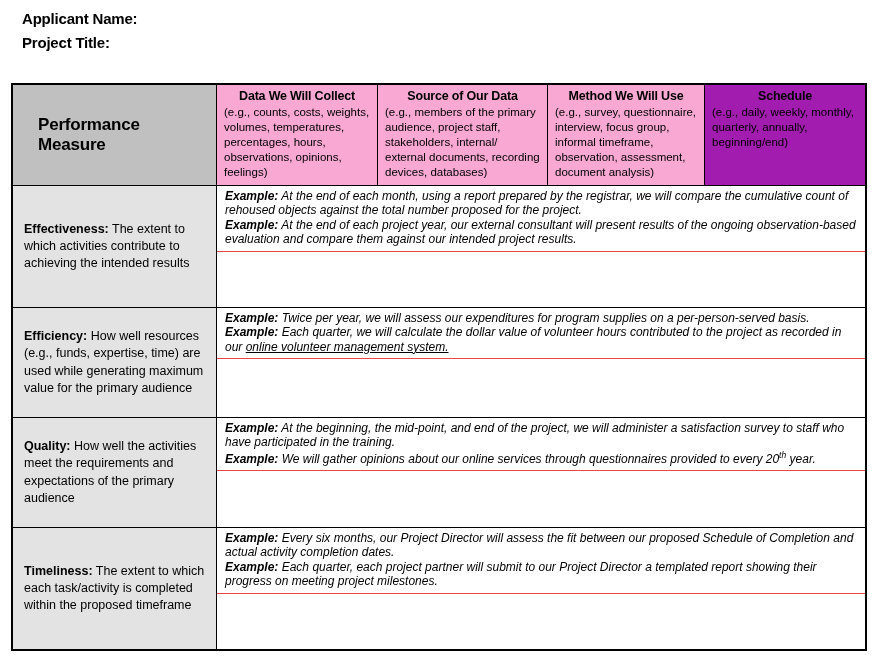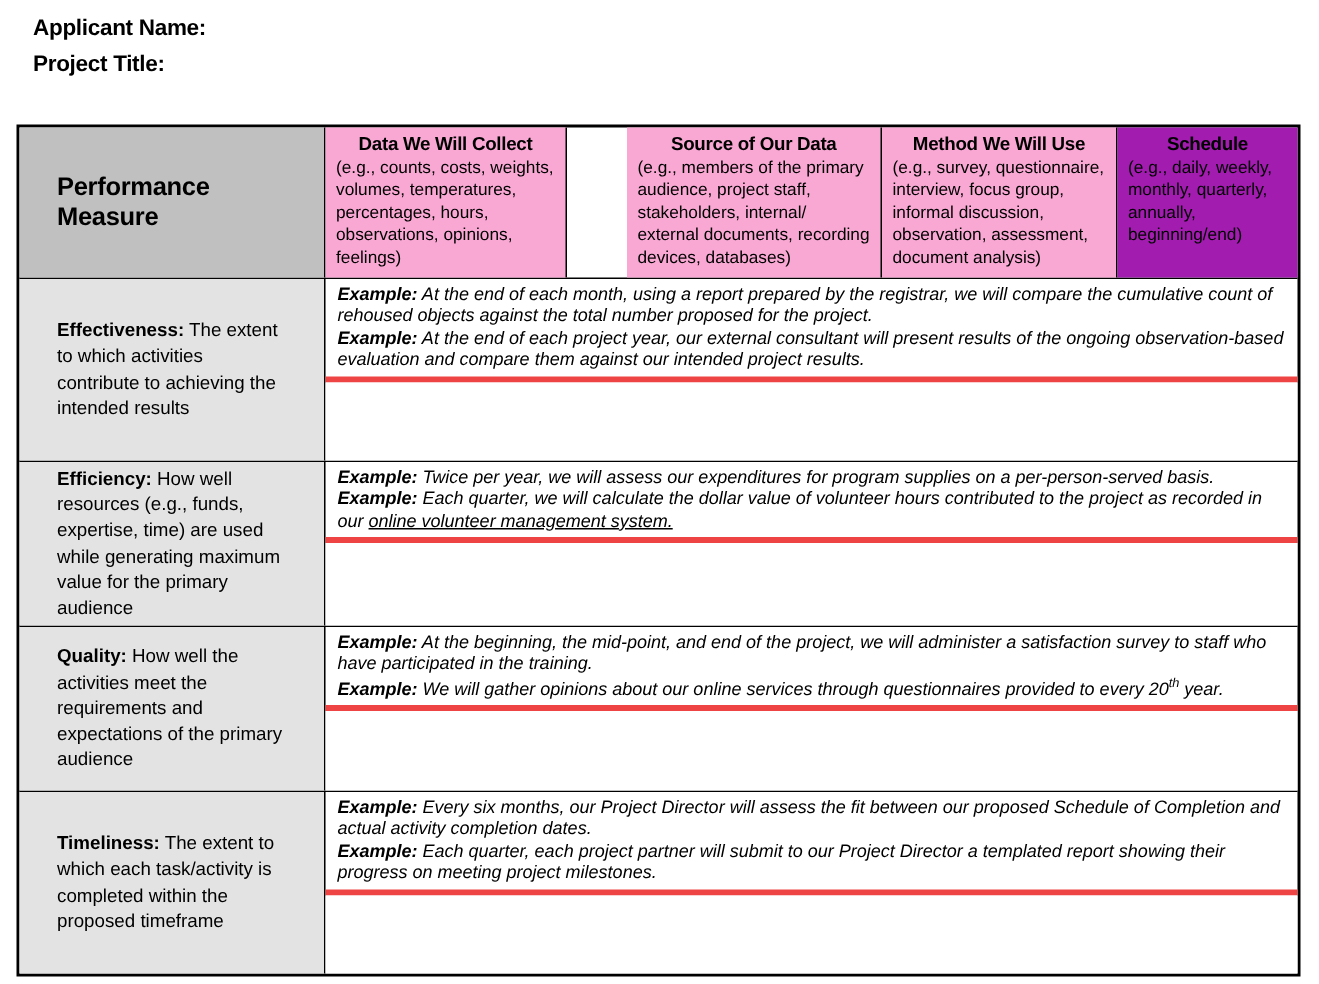--- a/index.html
+++ b/index.html
@@ -17,37 +17,37 @@
   .header-row { display:flex; height:101px; border-bottom:1px solid #000; box-sizing:border-box; }
   .pm-cell {
     width:204px; box-sizing:border-box; background:#c0c0c0; border-right:1px solid #000;
     display:flex; align-items:center; padding:6px 25px; font-weight:bold; font-size:17px; letter-spacing:-0.2px;
   }
   .col-cell {
     box-sizing:border-box; background:#f9a8d4; border-right:1px solid #000;
     padding:3px 7px 3px 7px; font-size:11.5px; line-height:1.3;
   }
   .col-cell.c1 { width:161px; }
-  .col-cell.c2 { width:170px;margin-left:40px; }
+  .col-cell.c2 { width:170px; }
   .col-cell.c3 { width:157px; }
   .col-cell.c4 { flex:1; background:#a21caf; border-right:none; }
   .col-title { text-align:center; font-weight:bold; font-size:12.5px; margin-bottom:1px; letter-spacing:-0.2px; }
 
   .measure-row { display:flex; border-bottom:1px solid #000; box-sizing:border-box; }
   .measure-row.r0 { height:122px; }
   .measure-row.r1 { height:110px; }
   .measure-row.r2 { height:110px; }
   .measure-row.r3 { height:121px; border-bottom:none; }
   .measure-cell {
     width:204px; box-sizing:border-box; background:#e3e3e3; border-right:1px solid #000;
-    display:flex; align-items:center; padding:6px 25px; font-size:12.5px; line-height:1.38;
+    display:flex; align-items:center; padding:6px 11px; font-size:12.5px; line-height:1.38;
   }
   .answer-col { flex:1; display:flex; flex-direction:column; min-width:0; }
   .examples-cell {
-    border-bottom:4px solid #ef4444; padding:3px 8px 4px 8px;
+    border-bottom:1px solid #ef4444; padding:3px 8px 4px 8px;
     font-style:italic; font-size:12px; line-height:1.2;
   }
   .example-line { margin:0; }
   .ex-label { font-weight:bold; }
   .blank-cell { flex:1; background:#fff; }
   .u { text-decoration:underline; }
   .sup { vertical-align:super; font-size:8.5px; }
   .bold { font-weight:bold; }
 </style>
 </head>
@@ -69,21 +69,21 @@
       <div class="col-cell c1">
         <div class="col-title">Data We Will Collect</div>
         <div class="col-desc">(e.g., counts, costs, weights, volumes, temperatures, percentages, hours, observations, opinions, feelings)</div>
       </div>
       <div class="col-cell c2">
         <div class="col-title">Source of Our Data</div>
         <div class="col-desc">(e.g., members of the primary audience, project staff, stakeholders, internal/ external documents, recording devices, databases)</div>
       </div>
       <div class="col-cell c3">
         <div class="col-title">Method We Will Use</div>
-        <div class="col-desc">(e.g., survey, questionnaire, interview, focus group, informal discussion, observation, assessment, document analysis)</div>
+        <div class="col-desc">(e.g., survey, questionnaire, interview, focus group, informal timeframe, observation, assessment, document analysis)</div>
       </div>
       <div class="col-cell c4">
         <div class="col-title">Schedule</div>
         <div class="col-desc">(e.g., daily, weekly, monthly, quarterly, annually, beginning/end)</div>
       </div>
     </div>
 
     <div class="measure-row r0">
       <div class="measure-cell">
         <div>

